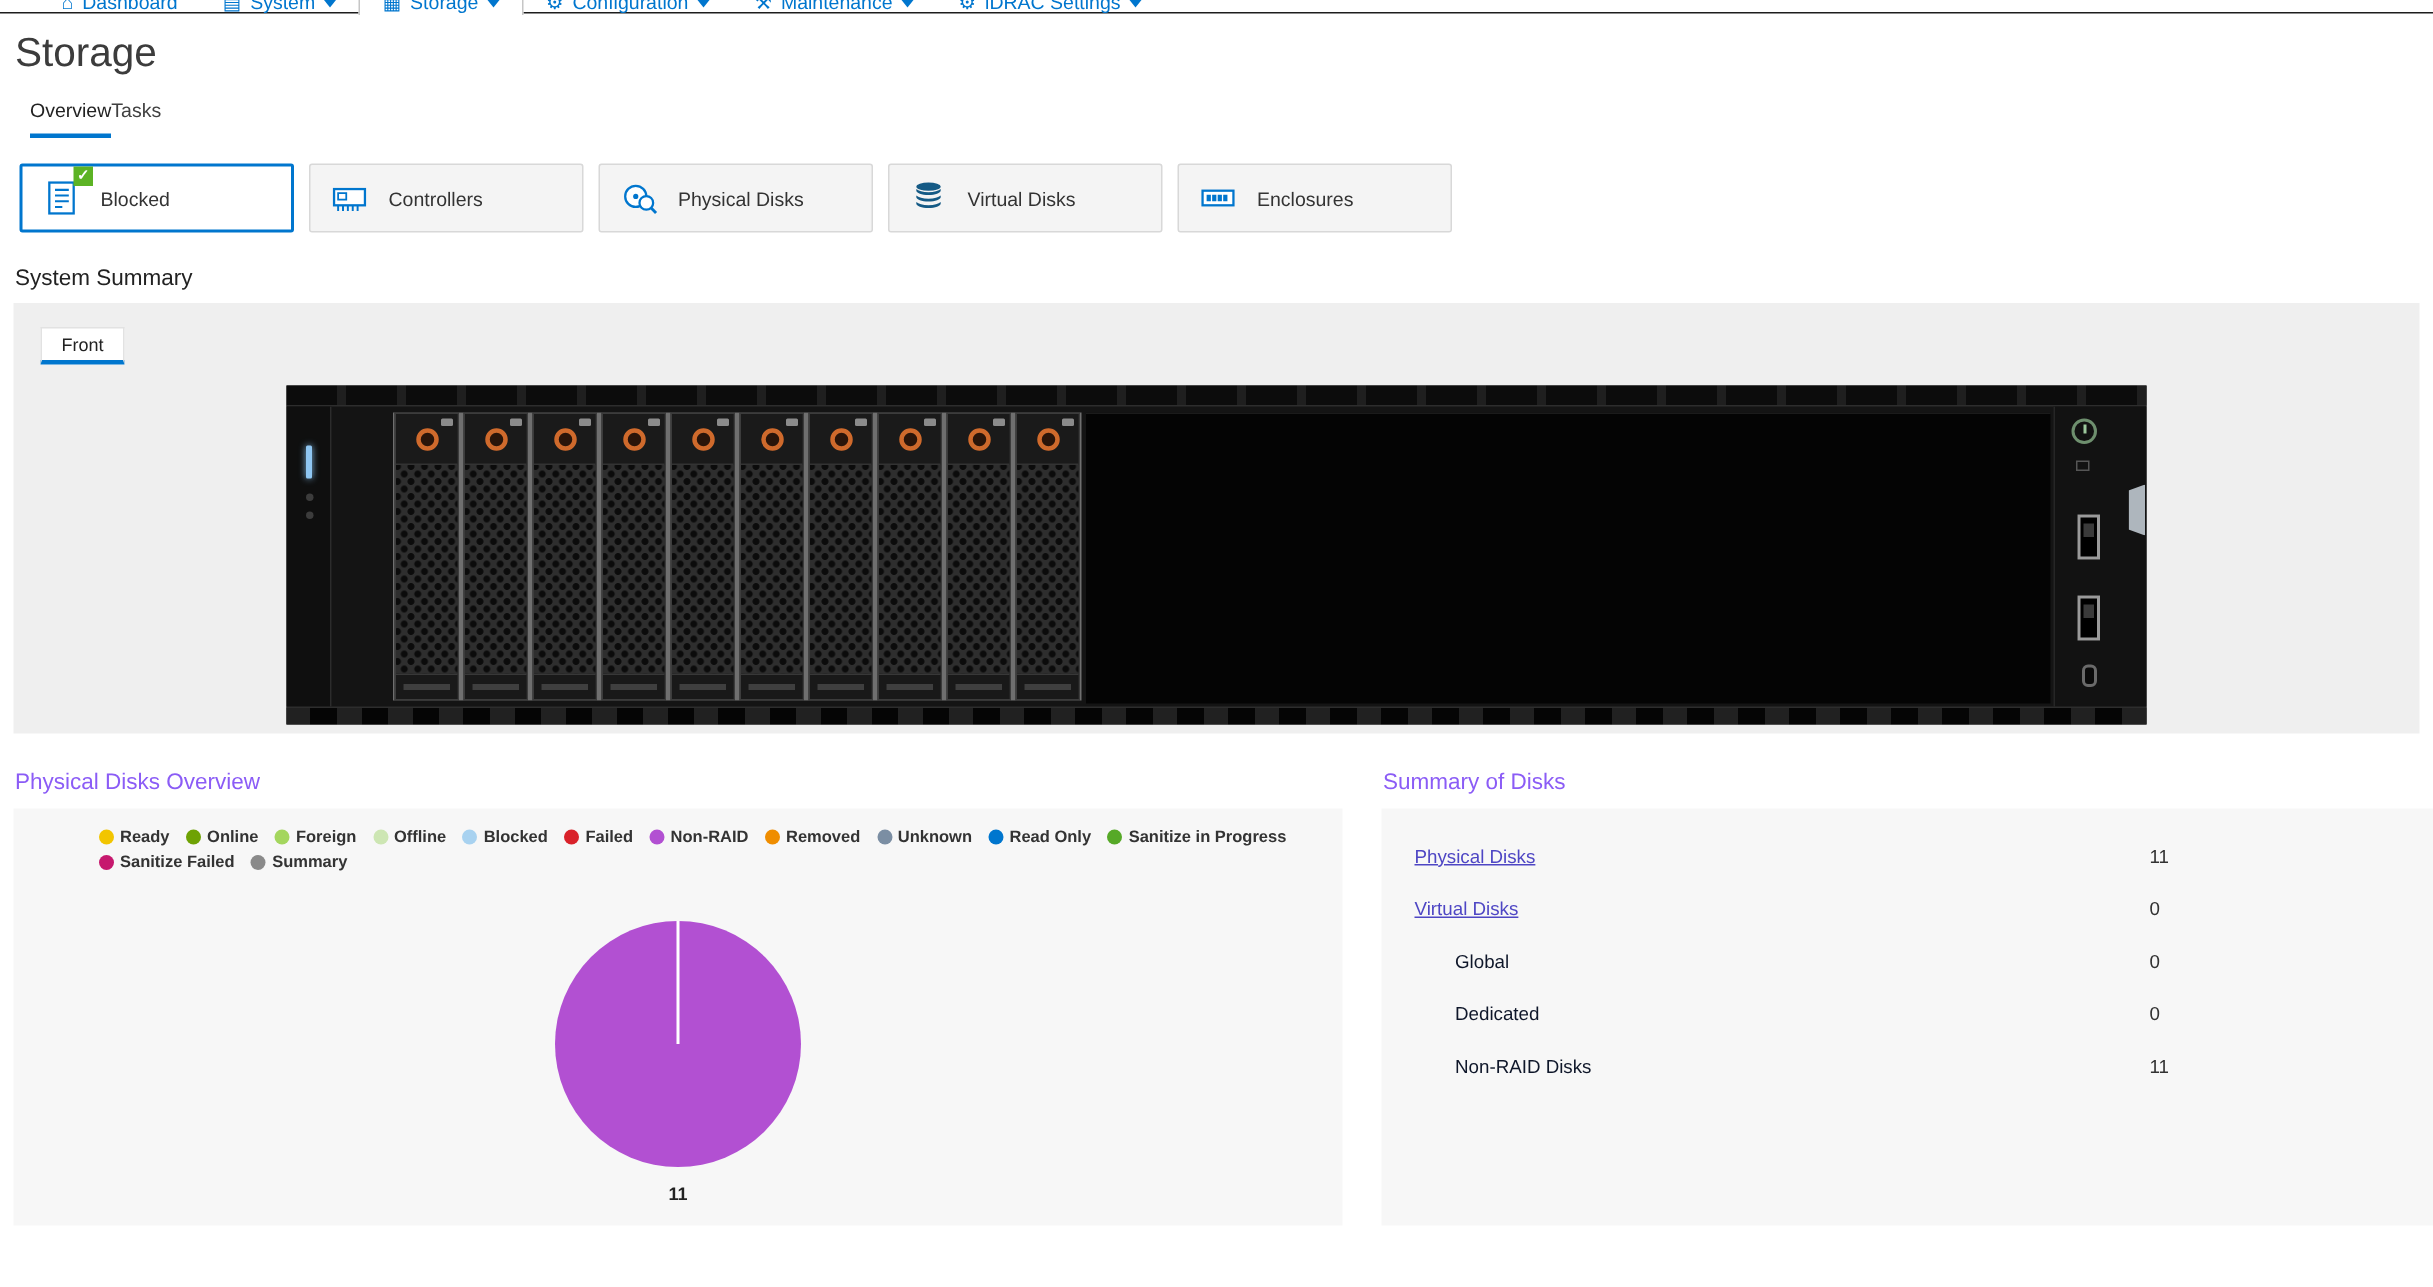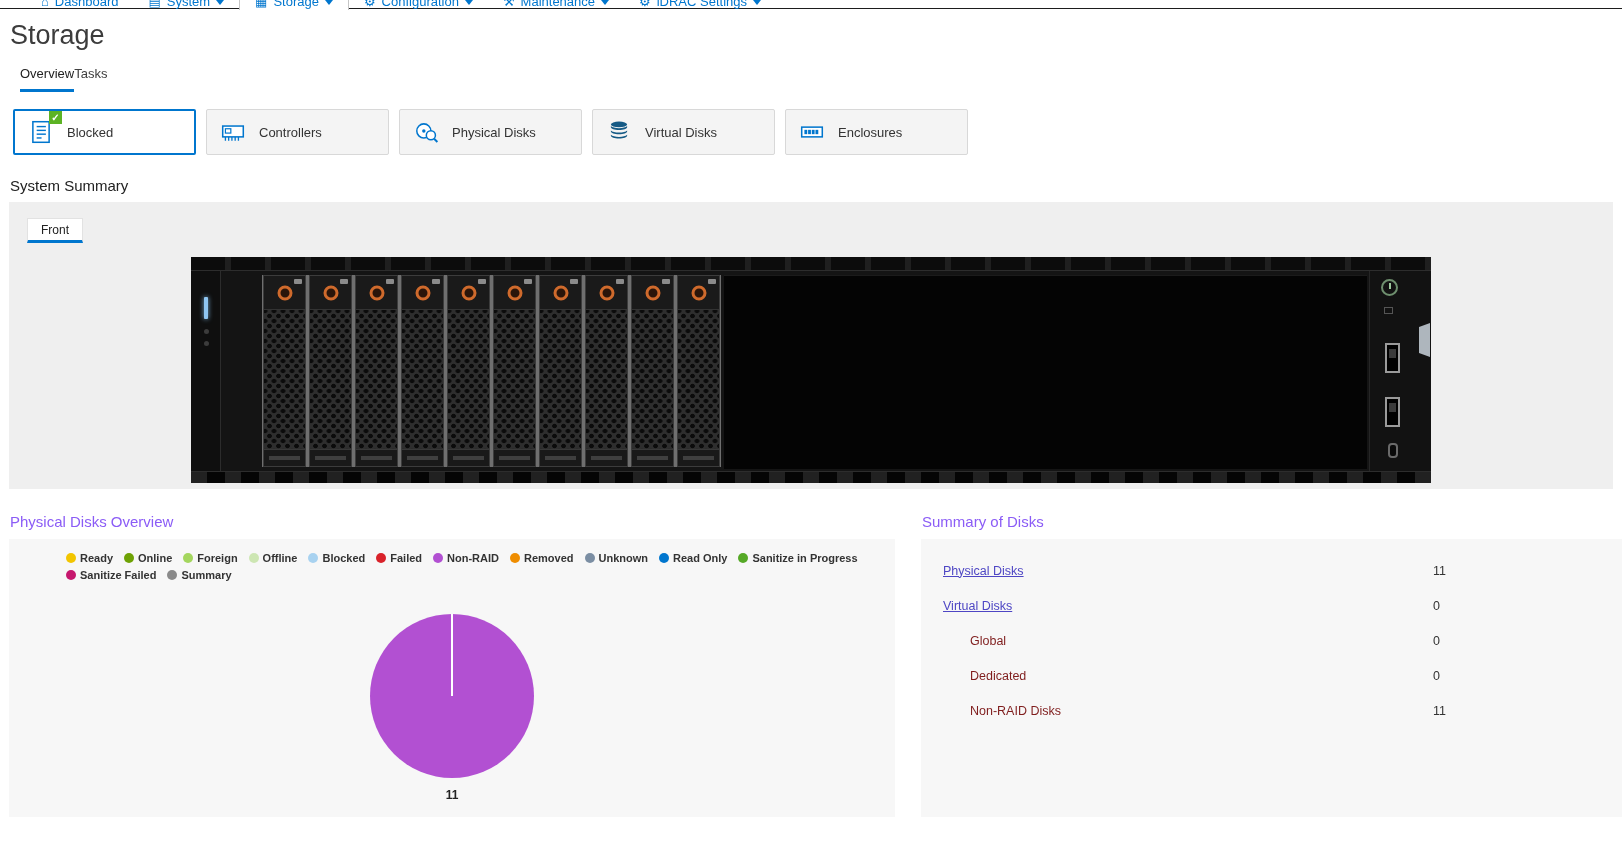--- a/index.html
+++ b/index.html
@@ -83,21 +83,21 @@
   .overview-panel { background:#f7f7f7; height:278px; position:relative; }
   .legend { width:772px; margin:0 auto; padding-top:13px; font-size:11px; color:#333; font-weight:bold; }
   .legend-row { display:flex; gap:11px; margin-bottom:5px; align-items:flex-start; }
   .legend-item { display:inline-flex; align-items:center; gap:4px; white-space:nowrap; }
   .legend-dot { width:10px; height:10px; border-radius:50%; display:inline-block; flex:0 0 auto; }
   .pie-wrap { position:absolute; left:50%; top:74px; transform:translateX(-50%); text-align:center; }
   .pie-label { font-size:12px; font-weight:bold; color:#222; margin-top:5px; }
   .summary-panel { background:#f7f7f7; height:278px; padding-top:14px; }
   .sum-row { display:flex; align-items:center; height:35px; font-size:12.5px; }
   .sum-label { width:512px; padding-left:22px; }
-  .sum-label.indent { padding-left:49px; color:#7f1d1d; }
+  .sum-label.indent { padding-left:49px; color:#0f172a; }
   .sum-link { color:#4e46c4; text-decoration:underline; cursor:pointer; }
   .sum-value { color:#333; }
 </style>
 </head>
 <body>
 
 <div class="top-nav">
   <div class="navline"></div>
   <div class="nav-items">
       <div class="nav-item">

